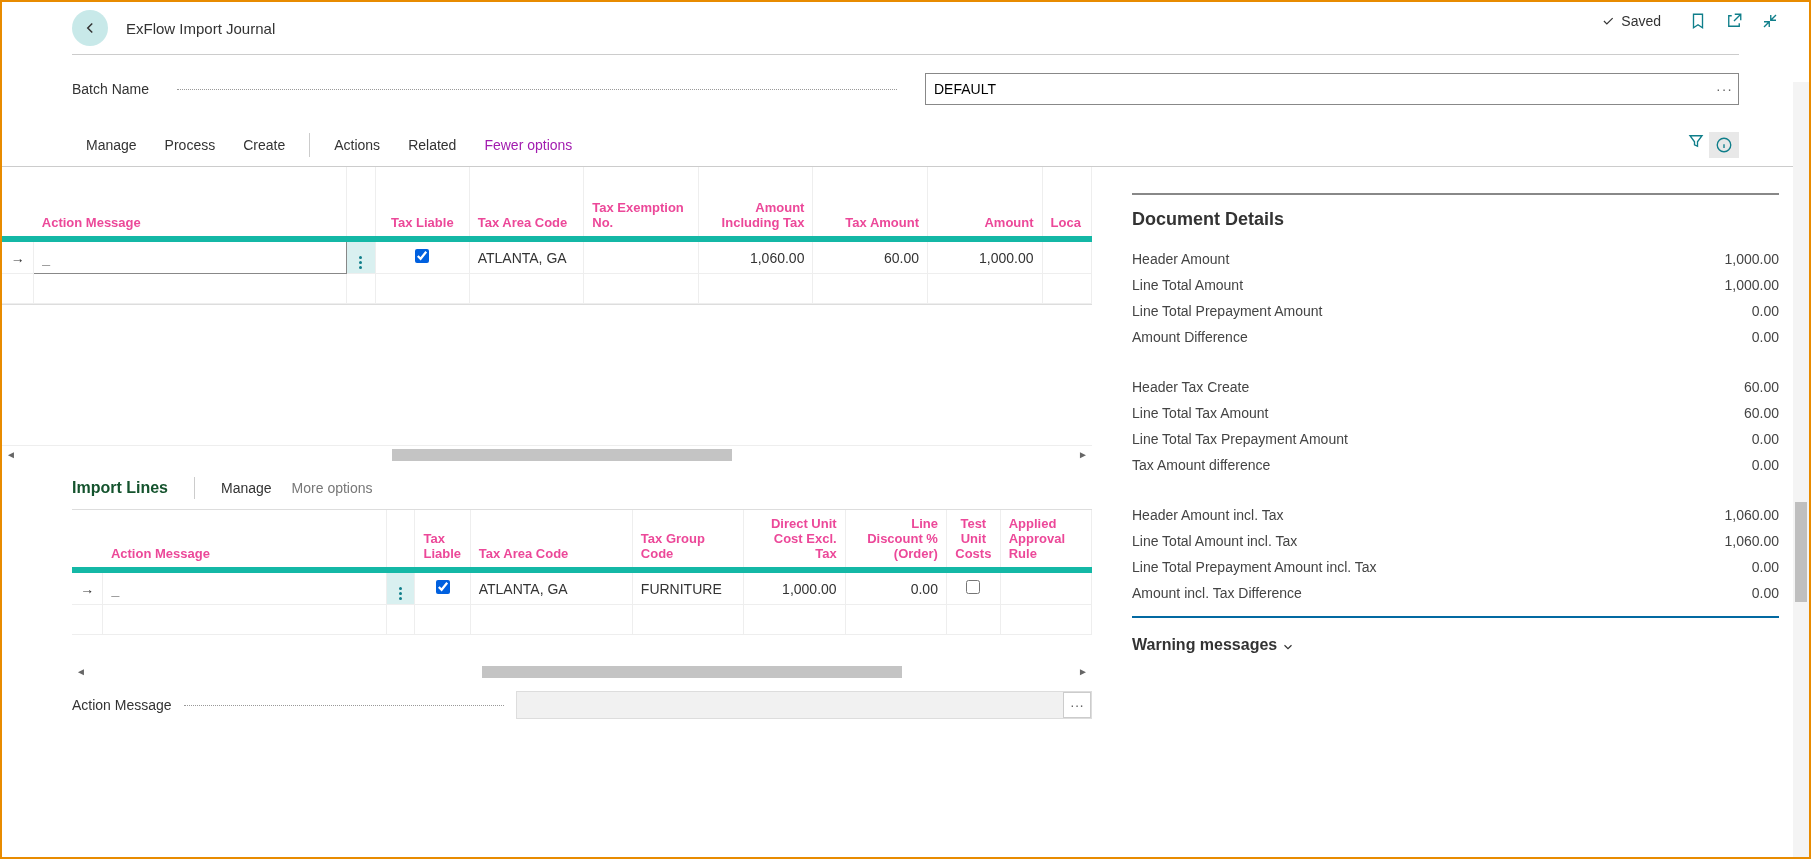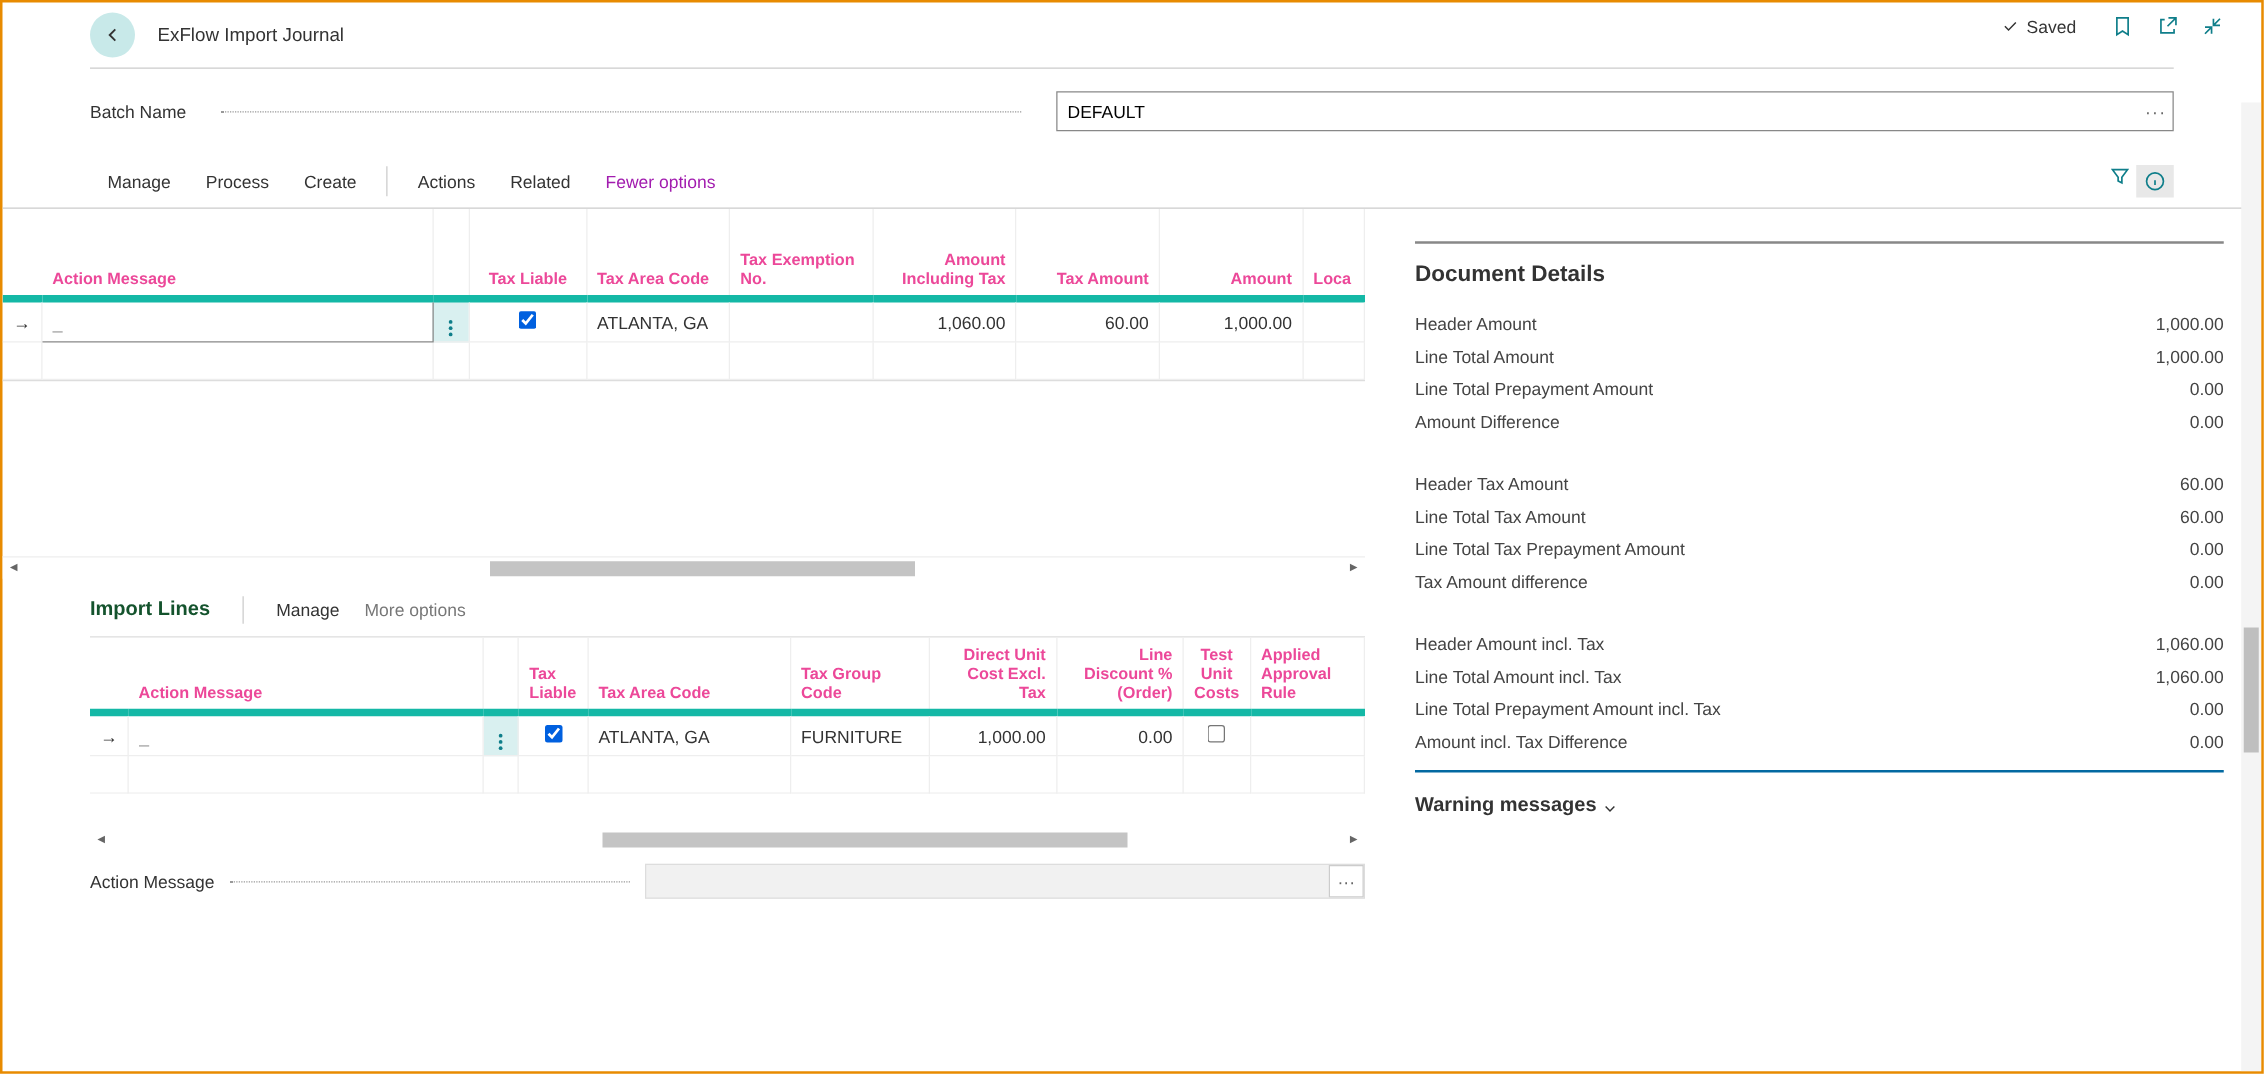--- a/index.html
+++ b/index.html
@@ -8,21 +8,21 @@
 .back-btn { width: 36px; height: 36px; border-radius: 50%; background: #c8e9e9; display: flex; align-items: center; justify-content: center; margin-right: 18px; cursor: pointer; }
 .back-btn svg { width: 18px; height: 18px; }
 .page-title { font-size: 15px; color: #333; }
 .top-right { position: absolute; right: 30px; top: 10px; display: flex; align-items: center; gap: 18px; }
 .saved { display: flex; align-items: center; gap: 6px; color: #333; font-size: 14px; margin-right: 10px; }
 .icon-btn { color: #0f7e8a; cursor: pointer; display: inline-flex; }
 .hr-main { margin: 0 70px; border: none; border-top: 1px solid #ccc; }
 .batch-row { display: flex; align-items: center; padding: 18px 70px; gap: 22px; }
 .batch-label { font-size: 14px; color: #333; white-space: nowrap; }
 .dotted { flex: 1; border-bottom: 1.5px dotted #999; height: 1px; margin: 0 6px; }
-.batch-input-wrap { position: relative; width: 894px; }
+.batch-input-wrap { position: relative; width: 814px; }
 .batch-input { width: 100%; height: 32px; border: 1px solid #888; padding: 0 30px 0 8px; font-size: 14px; }
 .ellipsis-btn { position: absolute; right: 6px; top: 50%; transform: translateY(-50%); color: #666; cursor: pointer; letter-spacing: 1px; }
 .menu-bar { display: flex; align-items: center; padding: 0 70px; height: 44px; border-bottom: 1px solid #ccc; position: relative; }
 .menu-item { padding: 0 14px; font-size: 14px; cursor: pointer; }
 .menu-sep { width: 1px; height: 24px; background: #ccc; margin: 0 10px; }
 .menu-fewer { color: #a21caf; }
 .menu-right { position: absolute; right: 70px; display: flex; gap: 4px; }
 .menu-right .info-btn { background: #e8e8e8; padding: 4px 6px; }
 .content-area { display: flex; padding: 0 0 0 0; }
 .left-col { width: 1090px; padding-left: 0; }
@@ -274,21 +274,21 @@
           <span>0.00</span>
         </div>
       <div class="detail-row">
           <span>Amount Difference</span>
           <span>0.00</span>
         </div>
     </div>
     <div class="detail-gap"></div>
     <div>
       <div class="detail-row">
-          <span>Header Tax Amount</span>
+          <span>Header Tax Create</span>
           <span>60.00</span>
         </div>
       <div class="detail-row">
           <span>Line Total Tax Amount</span>
           <span>60.00</span>
         </div>
       <div class="detail-row">
           <span>Line Total Tax Prepayment Amount</span>
           <span>0.00</span>
         </div>

